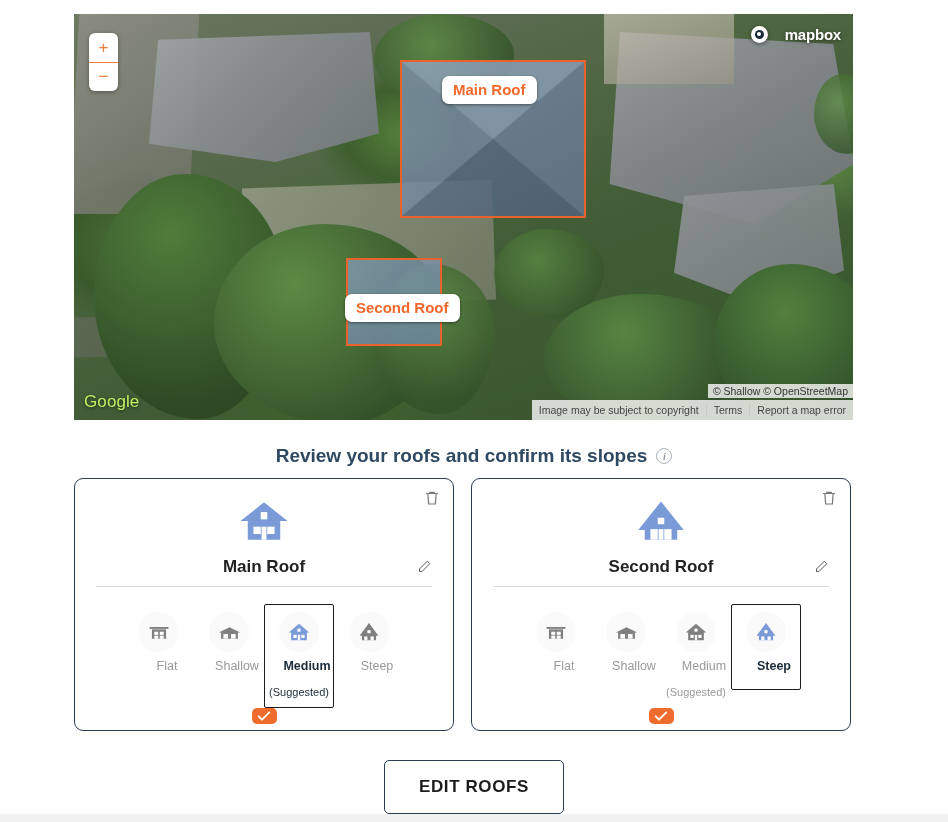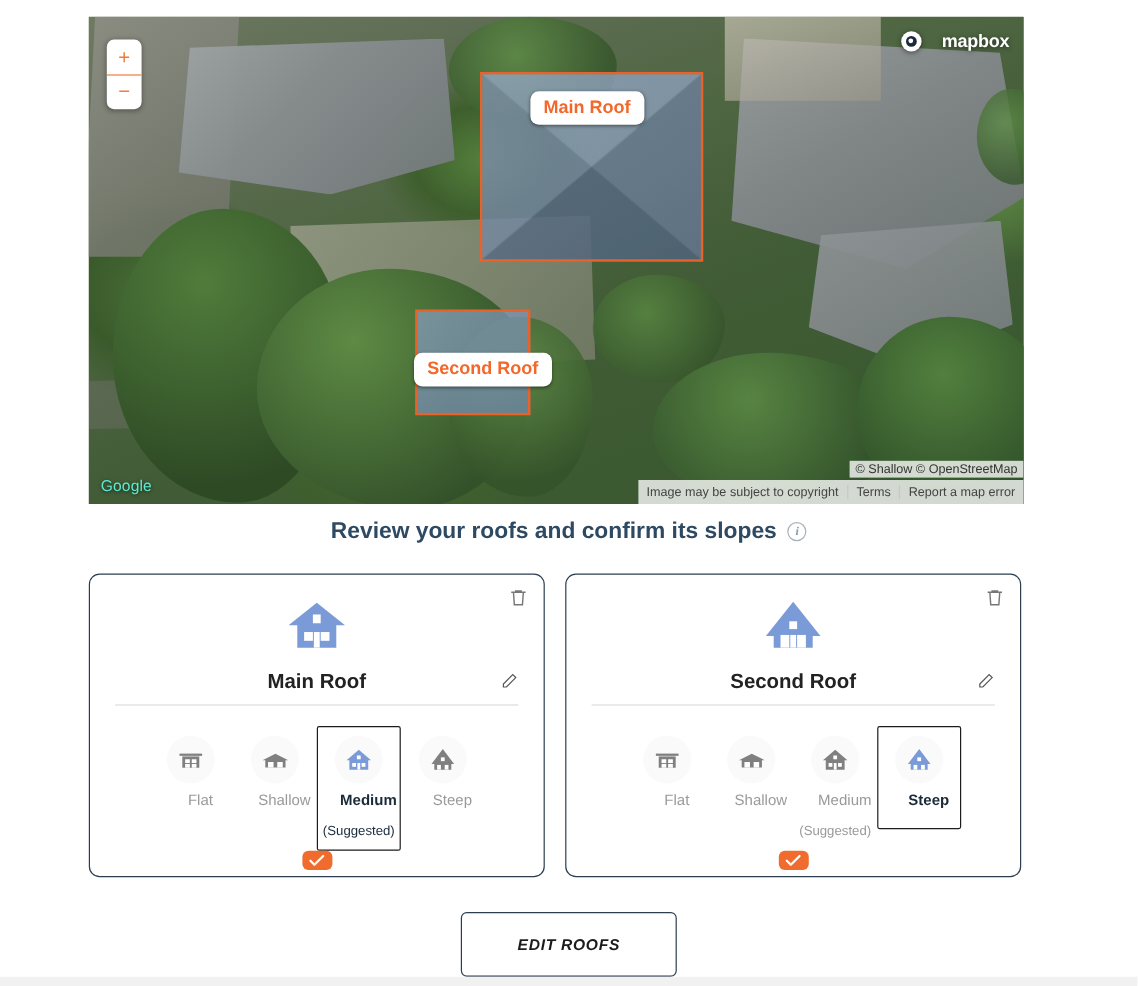--- a/index.html
+++ b/index.html
@@ -171,21 +171,21 @@
     content: ""; position: absolute; left: 6.5px; top: 6px;
     width: 4px; height: 4px; border-radius: 50%; background: #fff; z-index: 2;
   }
   .mapbox-logo .mb-text {
     color: #fff; font-size: 15px; font-weight: bold; letter-spacing: -.2px;
   }
 
   
   .google-logo {
     position: absolute; left: 10px; bottom: 8px;
-    color: #5eead4; font-size: 13px; font-weight: 500;
+    color: #bef264; font-size: 17px; font-weight: 500;
     font-family: "Liberation Sans", sans-serif;
     text-shadow: 0 1px 3px rgba(0,0,0,.6);
     letter-spacing: .1px;
   }
 
   
   .mb-attrib {
     position: absolute; right: 0; bottom: 22px;
     background: rgba(255,255,255,.78);
     font-size: 10.5px; color: #333;
@@ -195,21 +195,21 @@
   .g-attrib {
     position: absolute; right: 0; bottom: 0;
     display: flex; background: rgba(255,255,255,.78);
     font-size: 10.5px; color: #444; height: 20px; align-items: center;
   }
   .g-attrib span { padding: 0 7px; white-space: nowrap; }
   .g-attrib span + span { border-left: 1px solid #c8c8c8; }
 
   
   .heading {
-    position: absolute; left: 0; top: 432px; width: 948px;
+    position: absolute; left: 0; top: 445px; width: 948px;
     text-align: center;
     color: #2e4a63;
     font-size: 19px; font-weight: bold;
     display: flex; align-items: center; justify-content: center; gap: 9px;
   }
   .info-icon {
     width: 16px; height: 16px; border-radius: 50%;
     border: 1.3px solid #a8b2bb; color: #8d98a3;
     font-size: 10px; font-weight: bold; font-style: italic;
     display: inline-flex; align-items: center; justify-content: center;
@@ -278,23 +278,22 @@
   }
 
   
   .actions {
     position: absolute; left: 0; top: 760px; width: 948px;
     display: flex; justify-content: center; gap: 22px;
   }
   .btn {
     height: 54px; border-radius: 5px;
     display: flex; align-items: center; justify-content: center;
-    font-size: 13px; font-weight: bold; letter-spacing: .6px;
+    font-size: 17px; font-weight: bold; letter-spacing: .6px;
     cursor: pointer;
-    font-style: italic;
   }
   .btn-edit {
     width: 180px; background: #fff; color: #1c1c1c;
     border: 1px solid #2c3e50;
   }
   .btn-price {
     width: 180px; background: #efa81f; color: #fff; border: none;
   }
 </style>
 </head>

